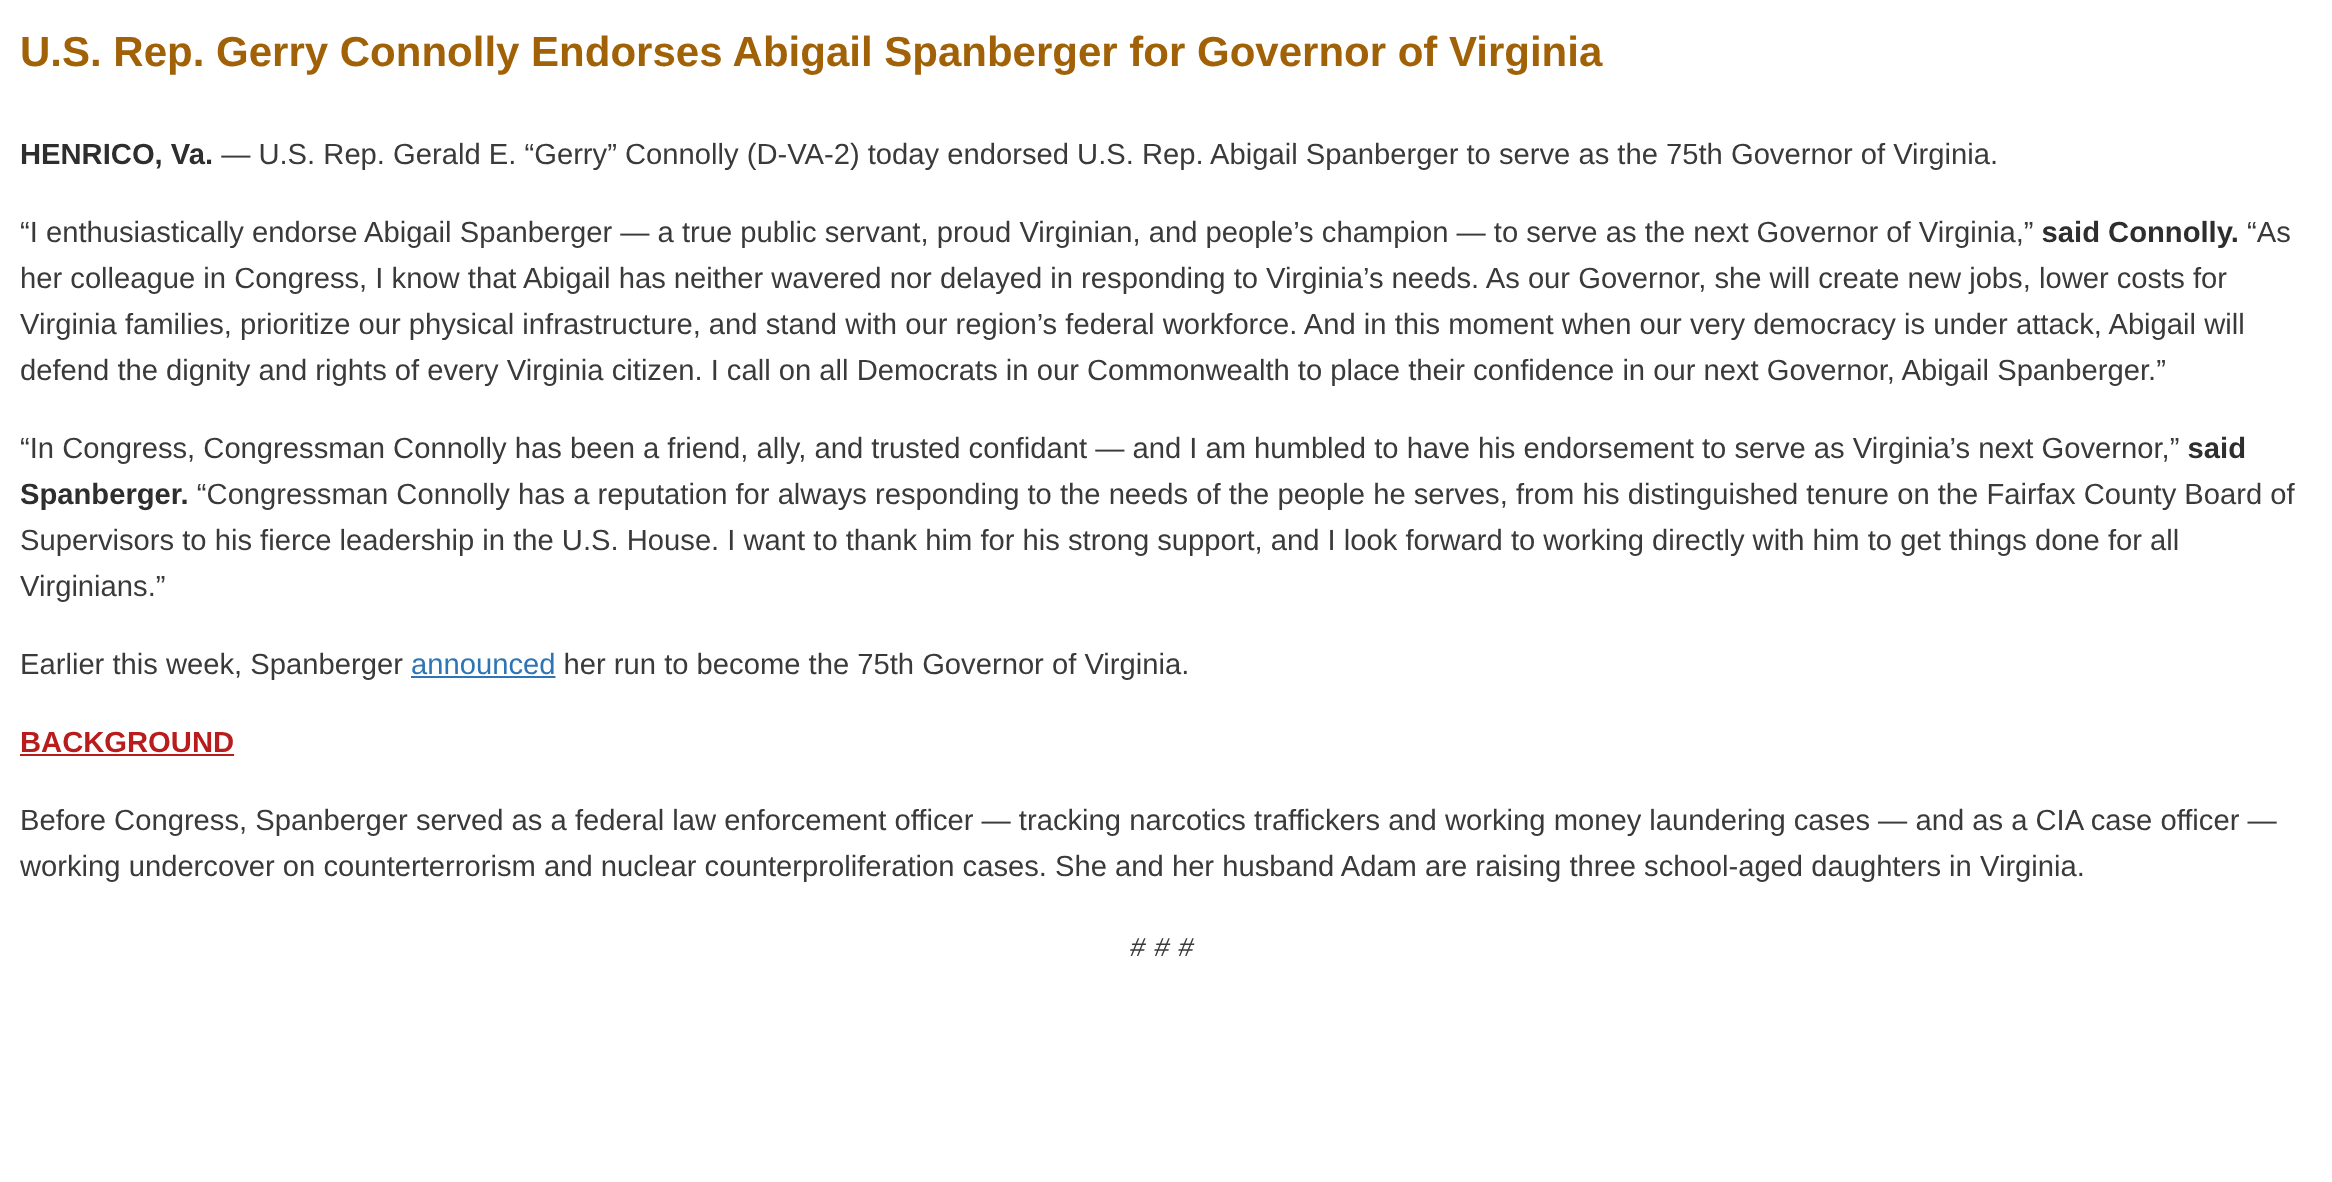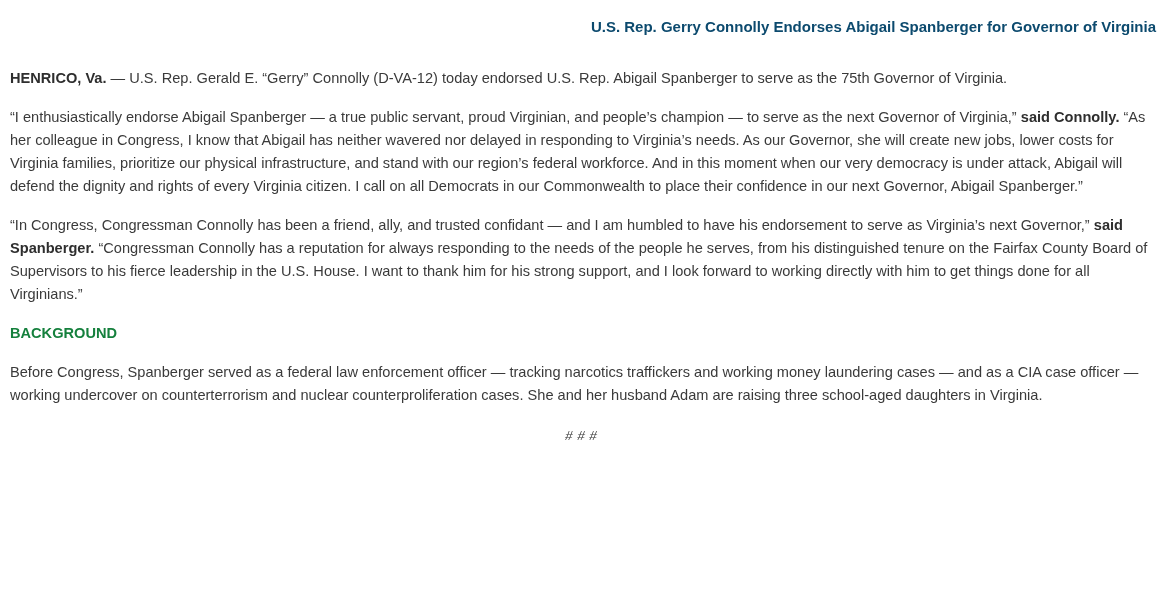--- a/index.html
+++ b/index.html
@@ -16,40 +16,41 @@
     color: #3a3a3a;
   }
   .page {
     width: 1166px;
     height: 591px;
     padding: 0 10px;
     background: #ffffff;
   }
   .title {
     margin: 13px 0 26px 0;
-    font-size: 15px;
+    font-size: 21px;
     line-height: 28px;
     font-weight: 700;
-    text-align: right;
-    color: #0c4a6e;
+    text-align: left;
+    color: #a16207;
   }
   .para {
     margin: 16px 0;
     font-size: 14.6px;
     line-height: 23px;
     color: #3a3a3a;
   }
   .para strong {
     font-weight: 700;
     color: #2e2e2e;
     margin-top: 16px;
   }
   .heading {
     font-weight: 700;
-    color: #15803d;
+    text-decoration: underline;
+    color: #b91c1c;
   }
   .link {
     color: #2e75b5;
     text-decoration: underline;
     cursor: pointer;
   }
   .end-marker {
     margin-top: 22px;
     text-align: center;
     font-family: "Liberation Mono", "DejaVu Sans Mono", monospace;
@@ -59,27 +60,28 @@
     color: #3a3a3a;
   }
 </style>
 </head>
 <body>
 
 <div class="page">
 
   <h1 class="title">U.S. Rep. Gerry Connolly Endorses Abigail Spanberger for Governor of Virginia</h1>
 
-  <p class="para"><strong>HENRICO, Va.</strong><span> — U.S. Rep. Gerald E. “Gerry” Connolly (D-VA-12) today endorsed U.S. Rep. Abigail Spanberger to serve as the 75th Governor of Virginia.</span></p>
+  <p class="para"><strong>HENRICO, Va.</strong><span> — U.S. Rep. Gerald E. “Gerry” Connolly (D-VA-2) today endorsed U.S. Rep. Abigail Spanberger to serve as the 75th Governor of Virginia.</span></p>
 
 
   <p class="para"><span>“I enthusiastically endorse Abigail Spanberger — a true public servant, proud Virginian, and people’s champion — to serve as the next Governor of Virginia,” </span><strong>said Connolly.</strong><span> “As her colleague in Congress, I know that Abigail has neither wavered nor delayed in responding to Virginia’s needs. As our Governor, she will create new jobs, lower costs for Virginia families, prioritize our physical infrastructure, and stand with our region’s federal workforce. And in this moment when our very democracy is under attack, Abigail will defend the dignity and rights of every Virginia citizen. I call on all Democrats in our Commonwealth to place their confidence in our next Governor, Abigail Spanberger.”</span></p>
 
   <p class="para"><span>“In Congress, Congressman Connolly has been a friend, ally, and trusted confidant — and I am humbled to have his endorsement to serve as Virginia’s next Governor,” </span><strong>said Spanberger.</strong><span> “Congressman Connolly has a reputation for always responding to the needs of the people he serves, from his distinguished tenure on the Fairfax County Board of Supervisors to his fierce leadership in the U.S. House. I want to thank him for his strong support, and I look forward to working directly with him to get things done for all Virginians.”</span></p>
 
+  <p class="para"><span>Earlier this week, Spanberger </span><a class="link">announced</a><span> her run to become the 75th Governor of Virginia.</span></p>
 
   <p class="para heading">BACKGROUND</p>
 
 
   <p class="para">Before Congress, Spanberger served as a federal law enforcement officer — tracking narcotics traffickers and working money laundering cases — and as a CIA case officer — working undercover on counterterrorism and nuclear counterproliferation cases. She and her husband Adam are raising three school-aged daughters in Virginia.</p>
 
   <div class="end-marker">###</div>
 
 </div>
 

